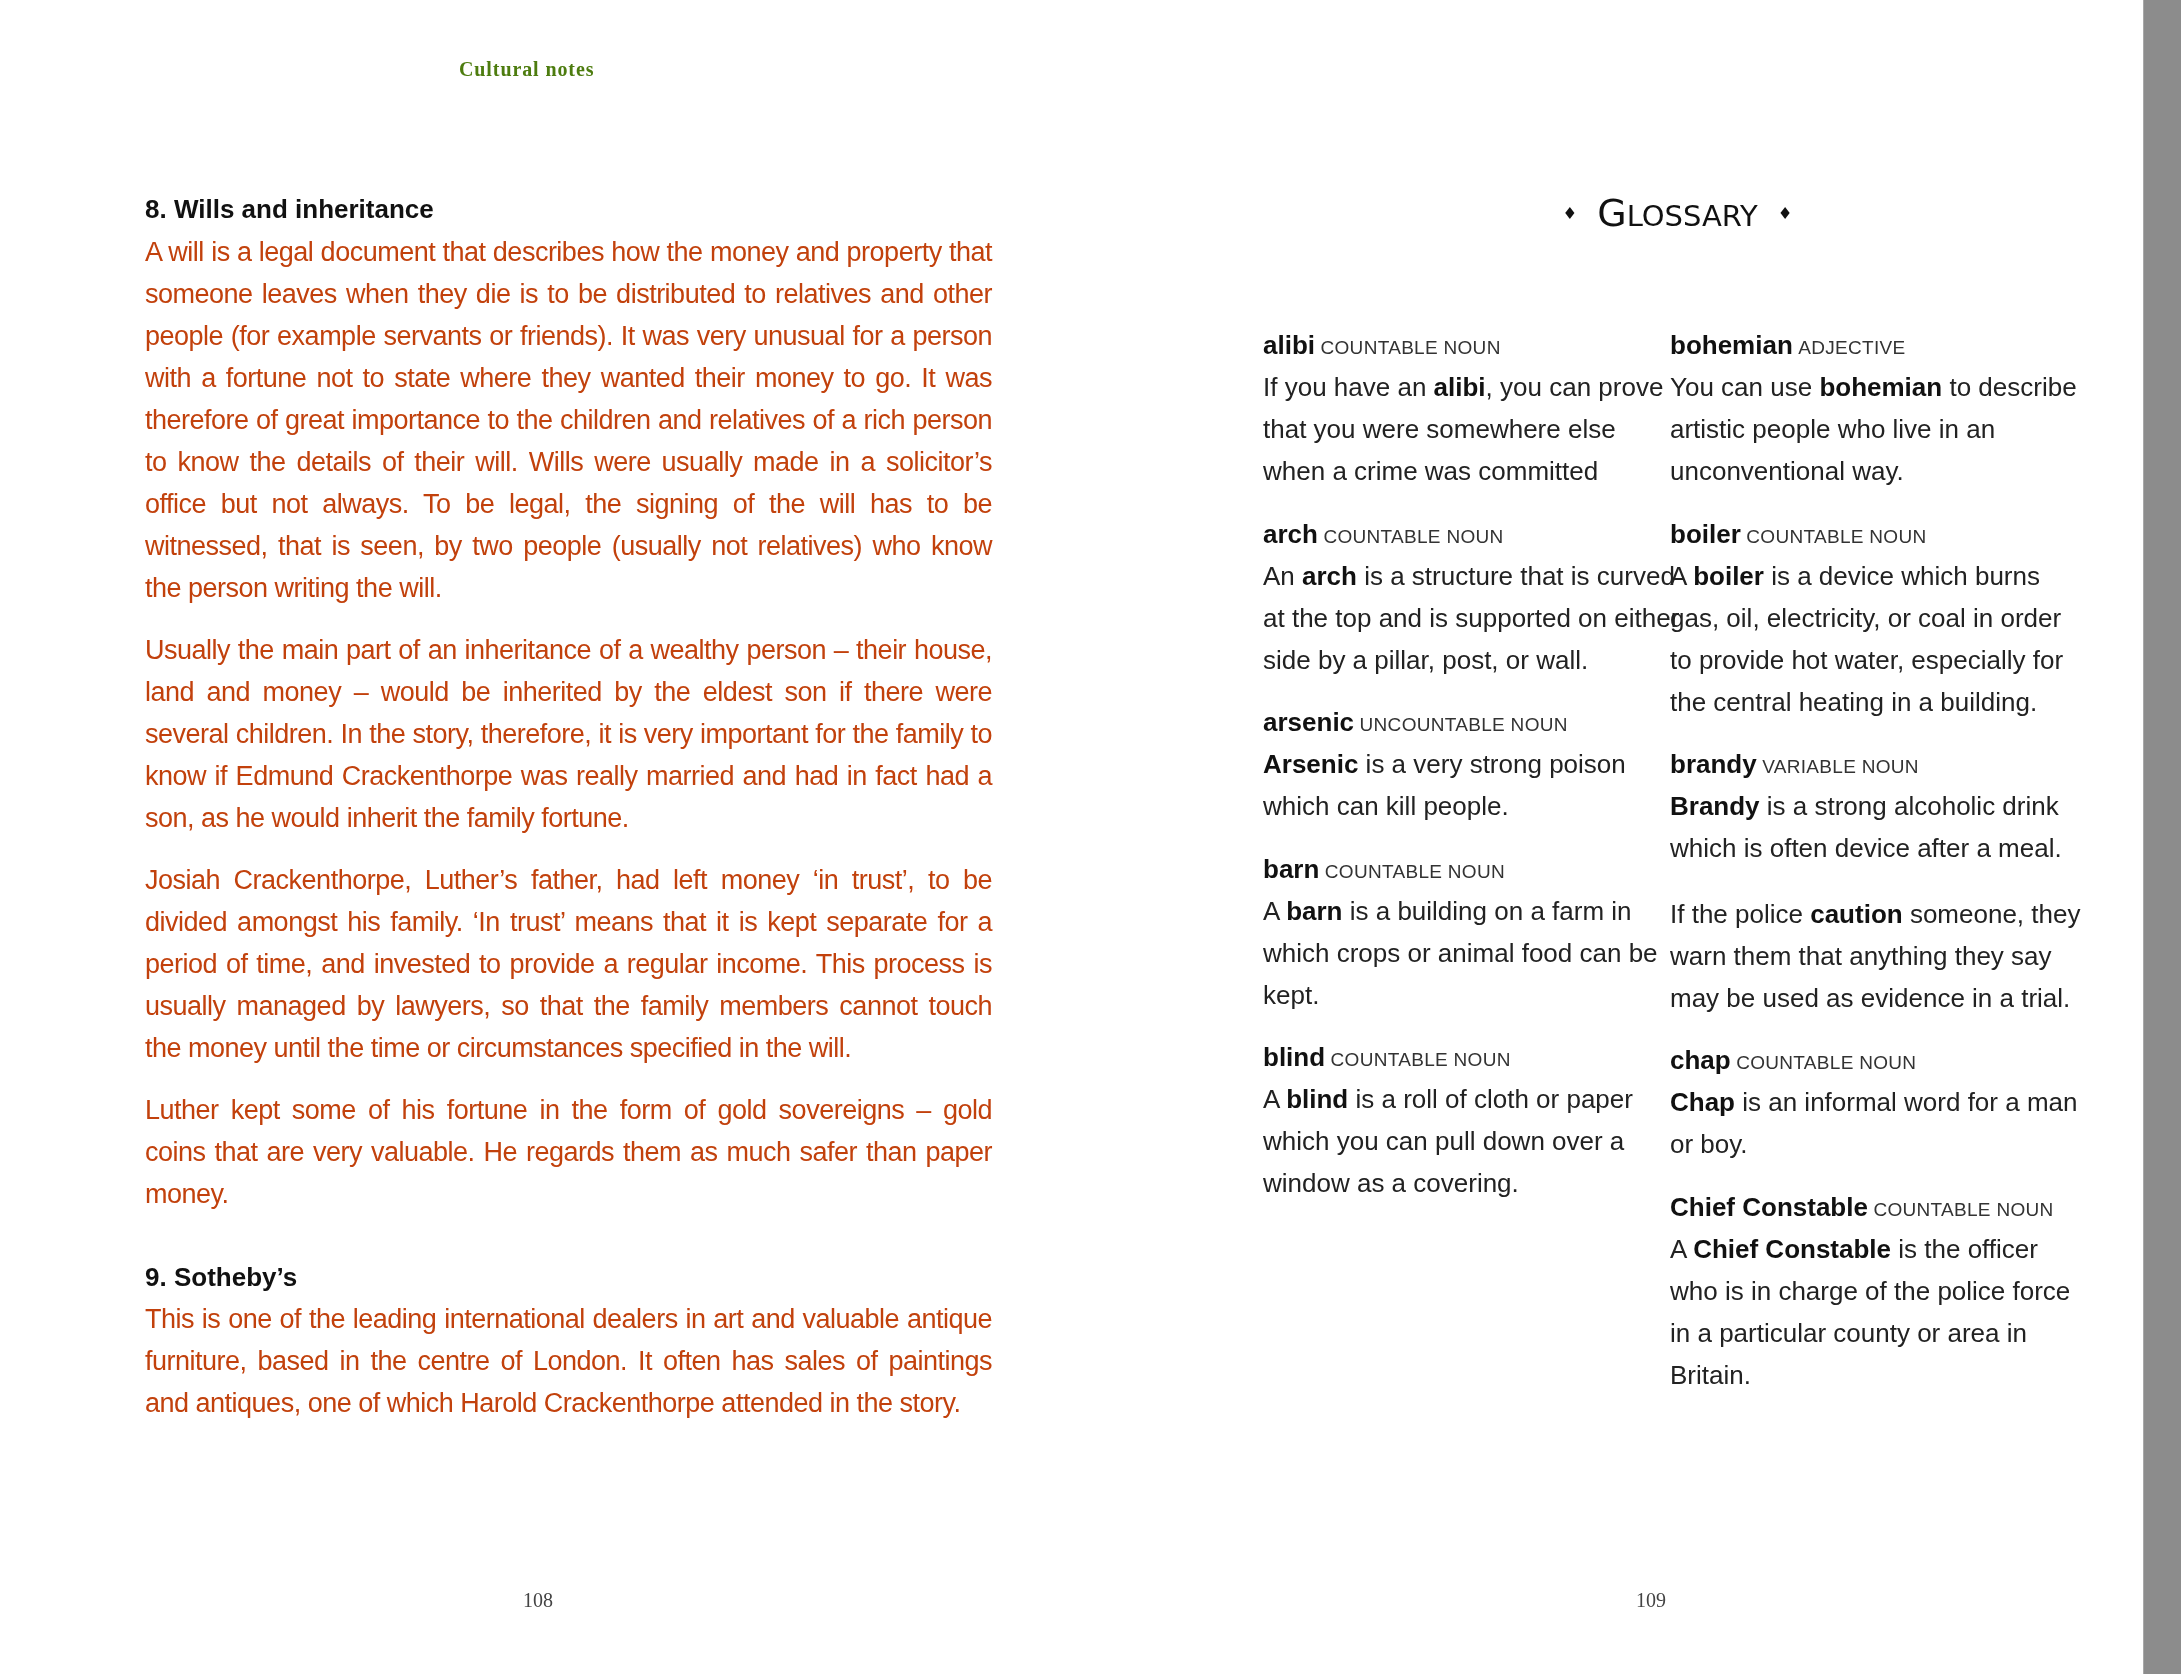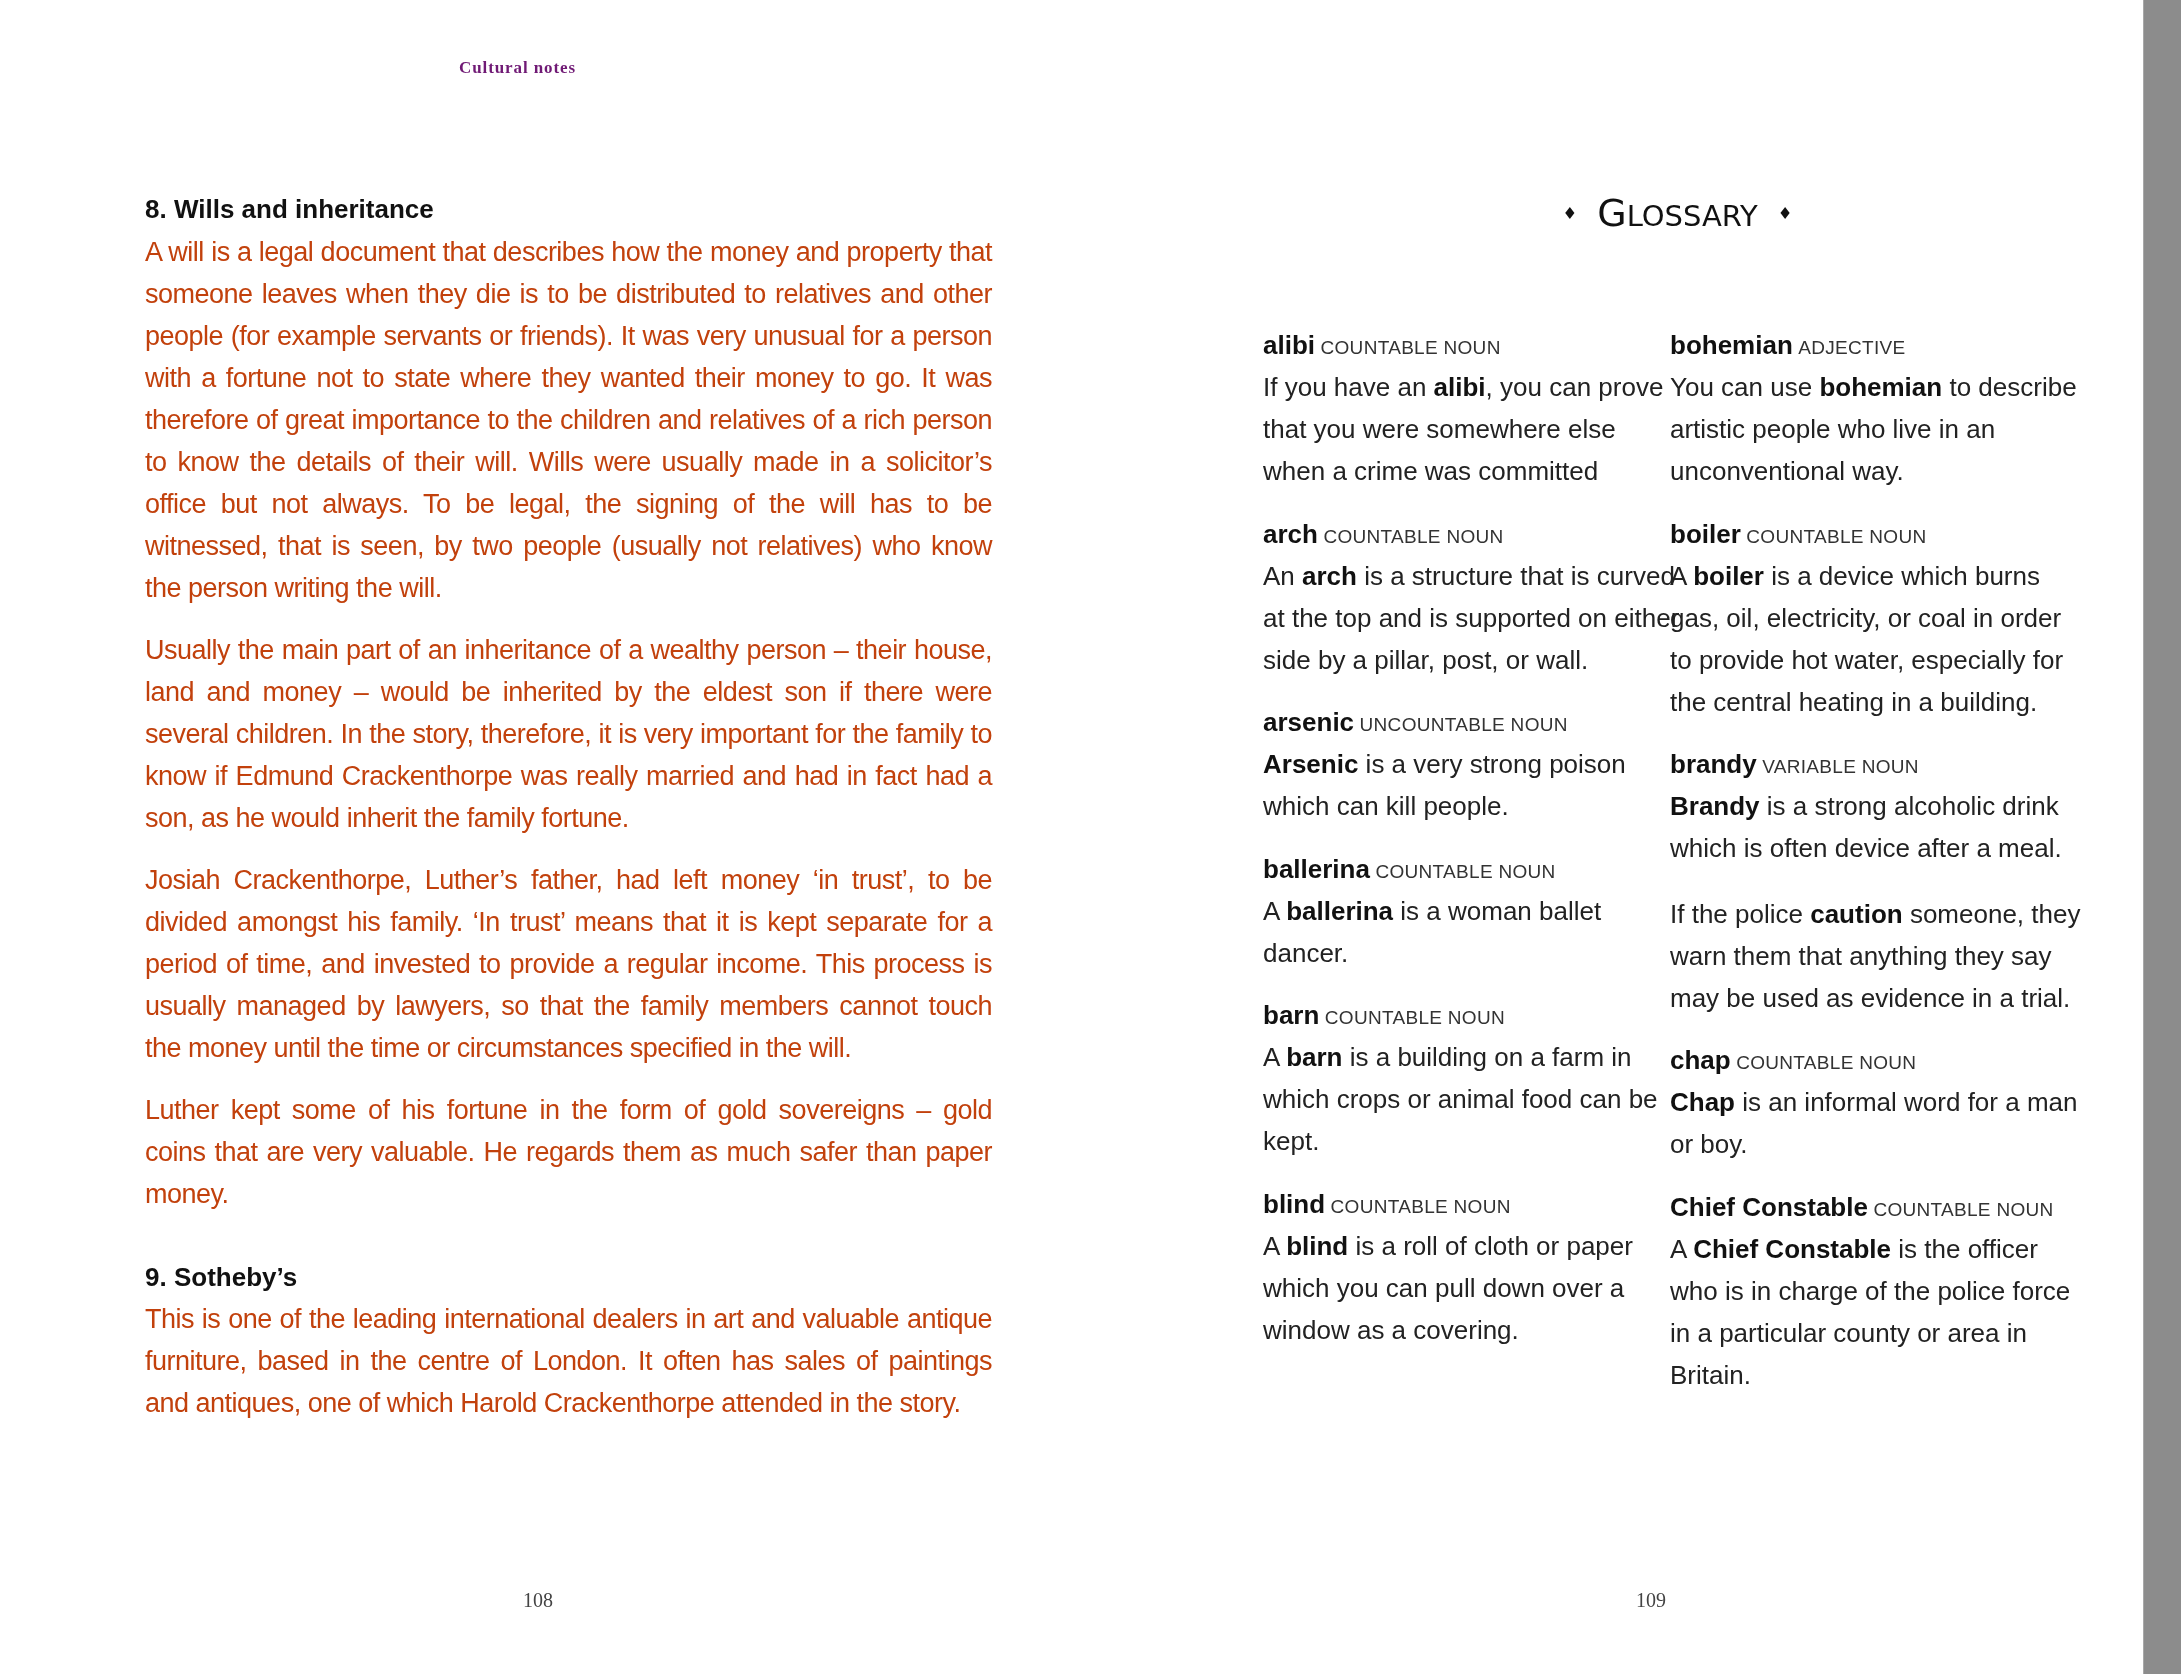--- a/index.html
+++ b/index.html
@@ -7,22 +7,22 @@
       width: 2182px; height: 1675px; position: relative; overflow: hidden;
       background: #ffffff; color: #1a1a1a;
       font-family: "Liberation Sans", sans-serif;
     }
     .edge-bar {
       position: absolute; left: 2143px; top: 0; width: 39px; height: 1675px;
       background: #8c8c8c; border-left: 1.8px solid #a8a8a8;
     }
     .running-head {
       position: absolute; left: 459px; top: 58px;
-      font-family: "Liberation Serif", serif; font-size: 17px; font-weight: bold;
-      letter-spacing: 0.9px; color: #701a75;
+      font-family: "Liberation Serif", serif; font-size: 20px; font-weight: bold;
+      letter-spacing: 0.9px; color: #4d7c0f;
     }
     .left-page {
       position: absolute; left: 115px; top: 191px; width: 847px; margin-left: 30px;
     }
     .section-heading {
       font-size: 26px; font-weight: bold; line-height: 36px; margin: 0;
       color: #111;
     }
     .para {
       font-size: 27px; line-height: 42px; margin: 0 0 20px 0;
@@ -94,24 +94,20 @@
       </div>
       <div class="entry">
         <div class="headword-line"><span class="headword">arch</span><span class="pos">countable noun</span></div>
         <div class="definition"><span>An </span><b>arch</b><span> is a structure that is curved at the top and is supported on either side by a pillar, post, or wall.</span></div>
       </div>
       <div class="entry">
         <div class="headword-line"><span class="headword">arsenic</span><span class="pos">uncountable noun</span></div>
         <div class="definition"><span></span><b>Arsenic</b><span> is a very strong poison which can kill people.</span></div>
       </div>
       <div class="entry">
-        <div class="headword-line"><span class="headword">ballerina</span><span class="pos">countable noun</span></div>
-        <div class="definition"><span>A </span><b>ballerina</b><span> is a woman ballet dancer.</span></div>
-      </div>
-      <div class="entry">
         <div class="headword-line"><span class="headword">barn</span><span class="pos">countable noun</span></div>
         <div class="definition"><span>A </span><b>barn</b><span> is a building on a farm in which crops or animal food can be kept.</span></div>
       </div>
       <div class="entry">
         <div class="headword-line"><span class="headword">blind</span><span class="pos">countable noun</span></div>
         <div class="definition"><span>A </span><b>blind</b><span> is a roll of cloth or paper which you can pull down over a window as a covering.</span></div>
       </div>
     </div>
   <div class="gcol c2">
       <div class="entry">

